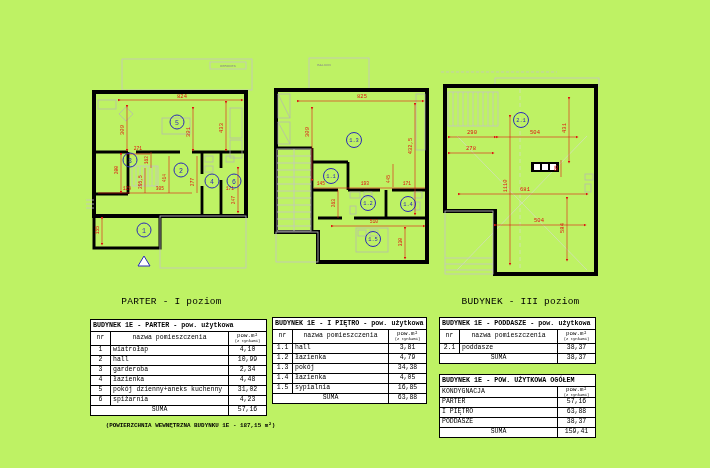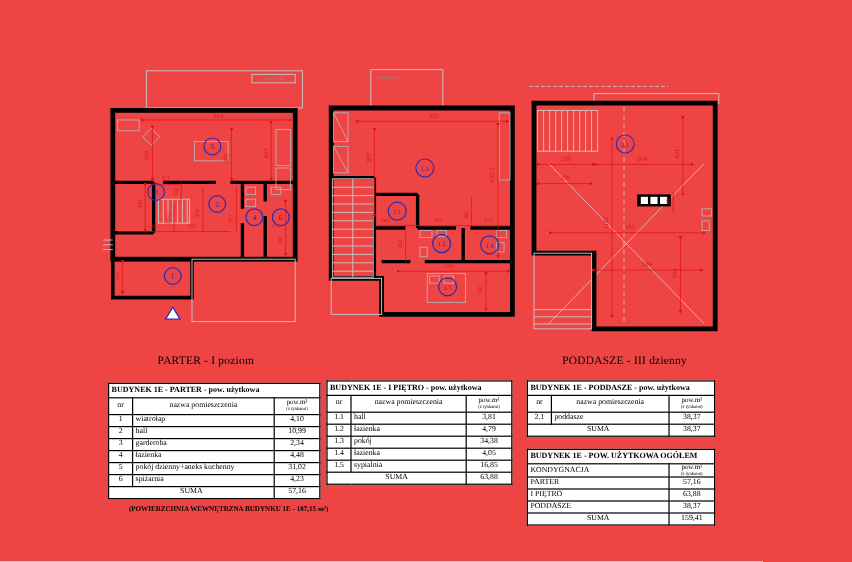--- a/index.html
+++ b/index.html
@@ -1,17 +1,17 @@
 <!DOCTYPE html>
 <html style="--dim: #e01010; --room: #2b2bb8; --wall: #000000; --fixture: #b5b5b5; --muted: #8a8a8a;"><head>
 <meta charset="utf-8">
 <style>
   html,body{margin:0;padding:0;background:#fff;}
-  .sheet{position:relative;width:710px;height:468px;background:#ef4444;
-         font-family:Liberation Serif, serif;overflow:hidden;}
+  .sheet{position:relative;width:710px;height:468px;background:#bef264;
+         font-family:Liberation Mono, monospace;overflow:hidden;}
   .plan{position:absolute;}
   .plan .caption{text-align:center;font-size:9.5px;color:#000;margin-top:1px;letter-spacing:.2px;}
   
   .wall{fill:none;stroke:var(--wall,#000);}
   .thin{fill:none;stroke:#c4c4c4;stroke-width:0.8;}
   .fixt{fill:none;stroke:var(--fixture,#b5b5b5);stroke-width:0.7;}
   .dimline{stroke:var(--dim,#e01010);stroke-width:0.6;fill:none;}
   .dimtext{fill:var(--dim,#e01010);font-size:5.5px;text-anchor:middle;}
   .dimtext.sm{font-size:4.6px;}
   .roomc{fill:none;stroke:var(--room,#2b2bb8);stroke-width:1;}
@@ -266,21 +266,21 @@
         <text class="dimtext" x="88" y="135">681</text>
         <text class="dimtext" x="102" y="166">504</text>
         <text class="dimtext" x="127" y="172" transform="rotate(-90 127 172)">584</text>
       </g>
 
       <g>
         <circle class="roomc" cx="84" cy="64" r="7.5"></circle>
           <text class="roomt sm" x="84" y="66.3">2.1</text>
       </g>
     </svg>
-    <div class="caption">PODDASZE - III dzienny</div>
+    <div class="caption">BUDYNEK - III poziom</div>
   </div>
 
   <table class="tbl" style="left:90px;top:319px;width:176px;">
     <colgroup>
         <col style="width:20px">
         <col style="width:118px">
         <col style="width:38px">
       </colgroup>
     <tbody>
         <tr>

